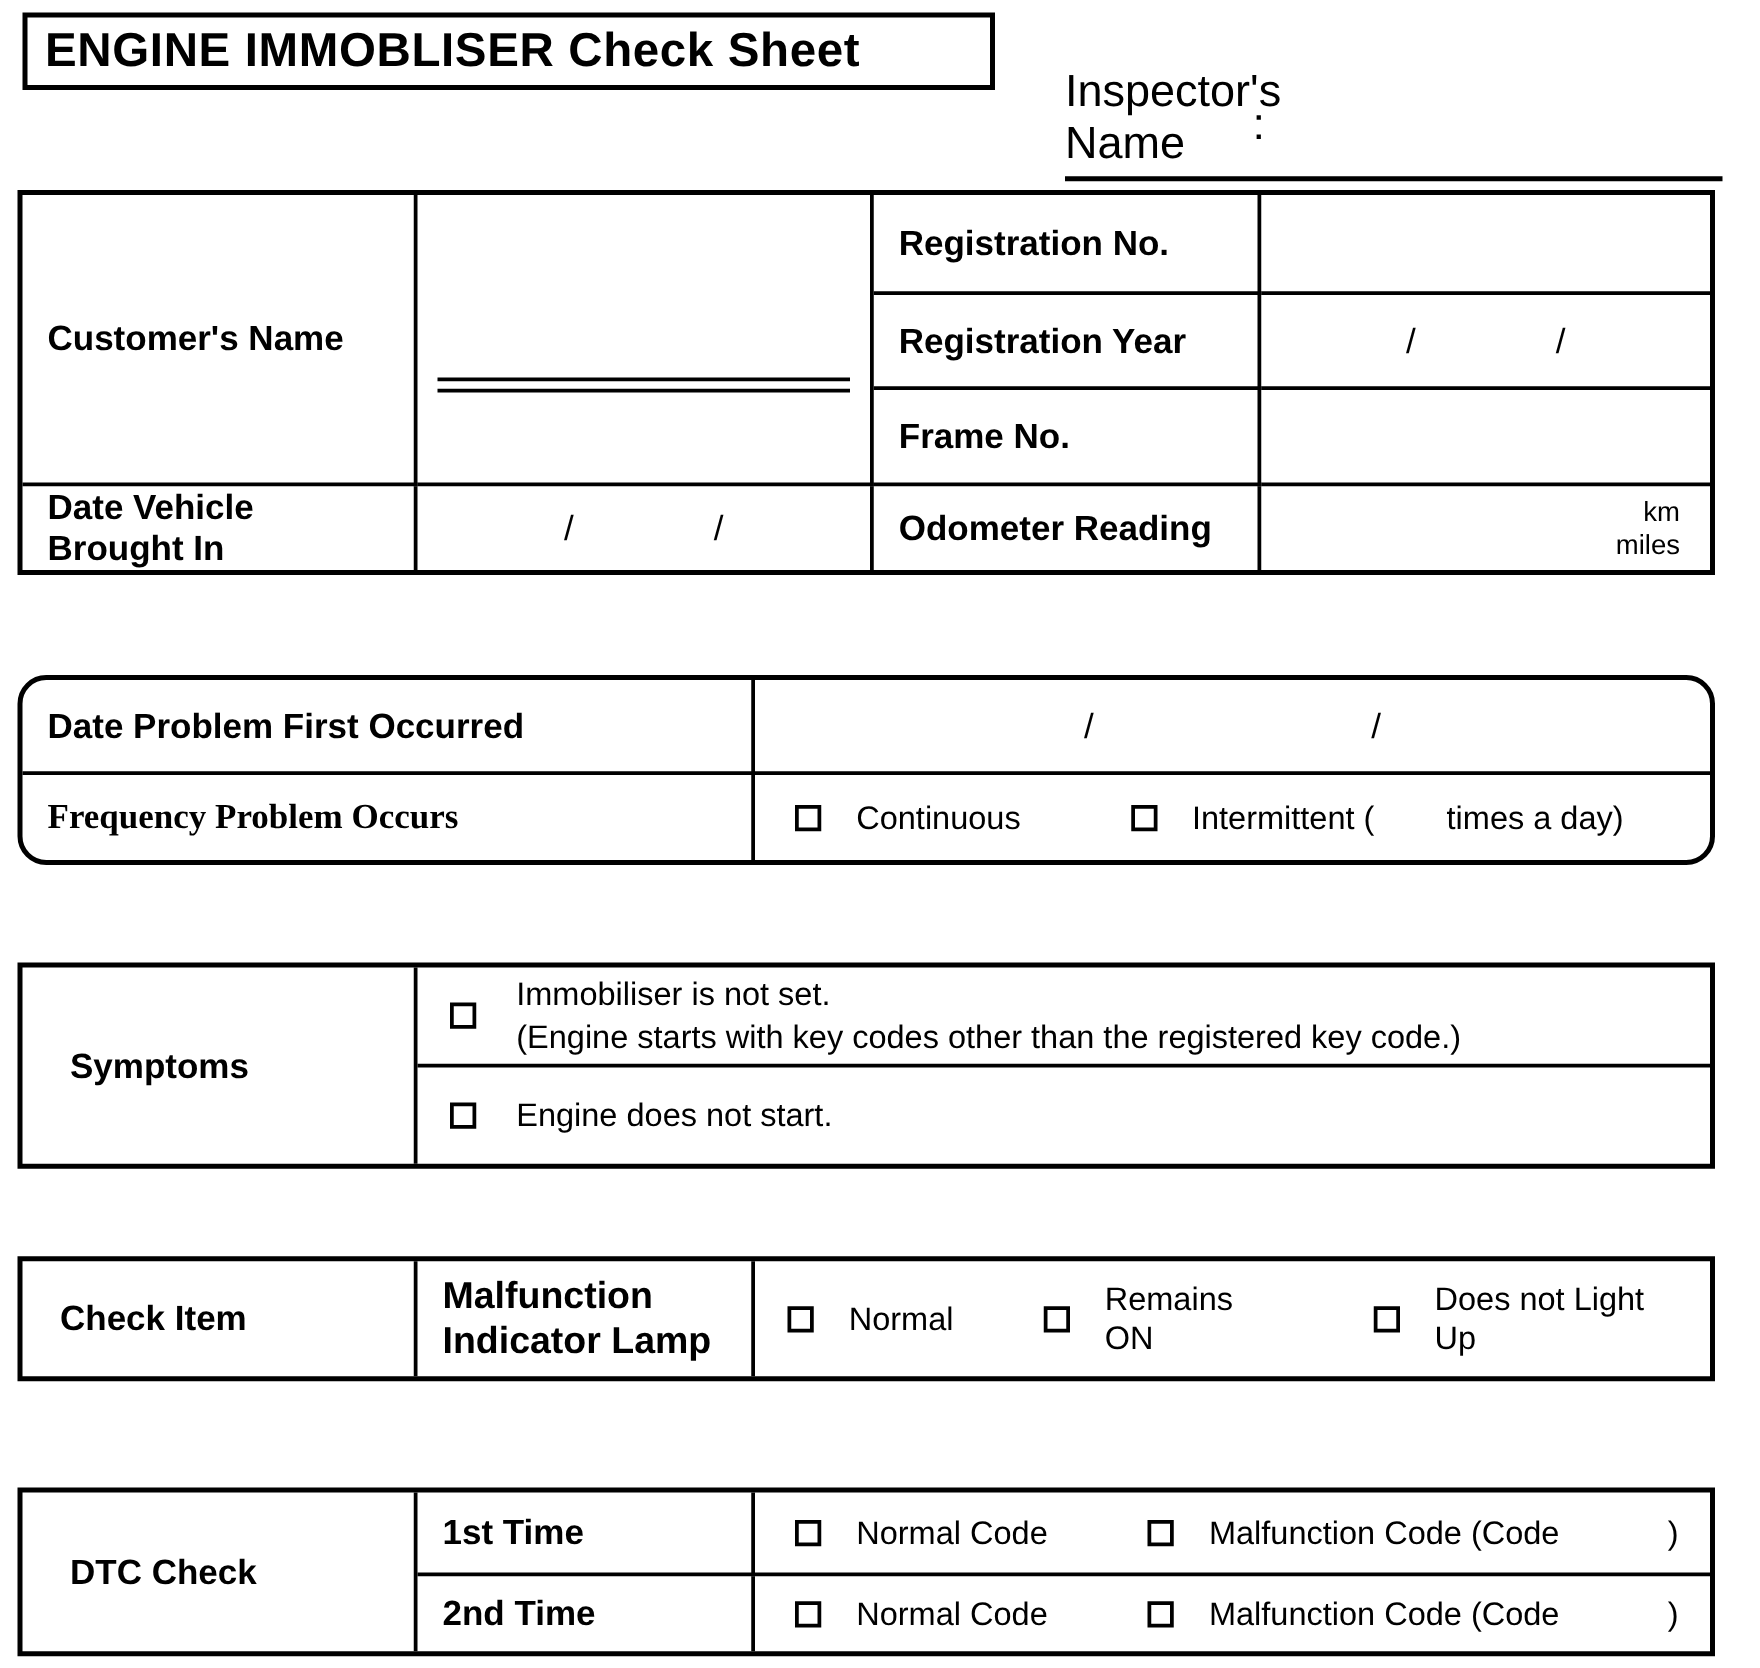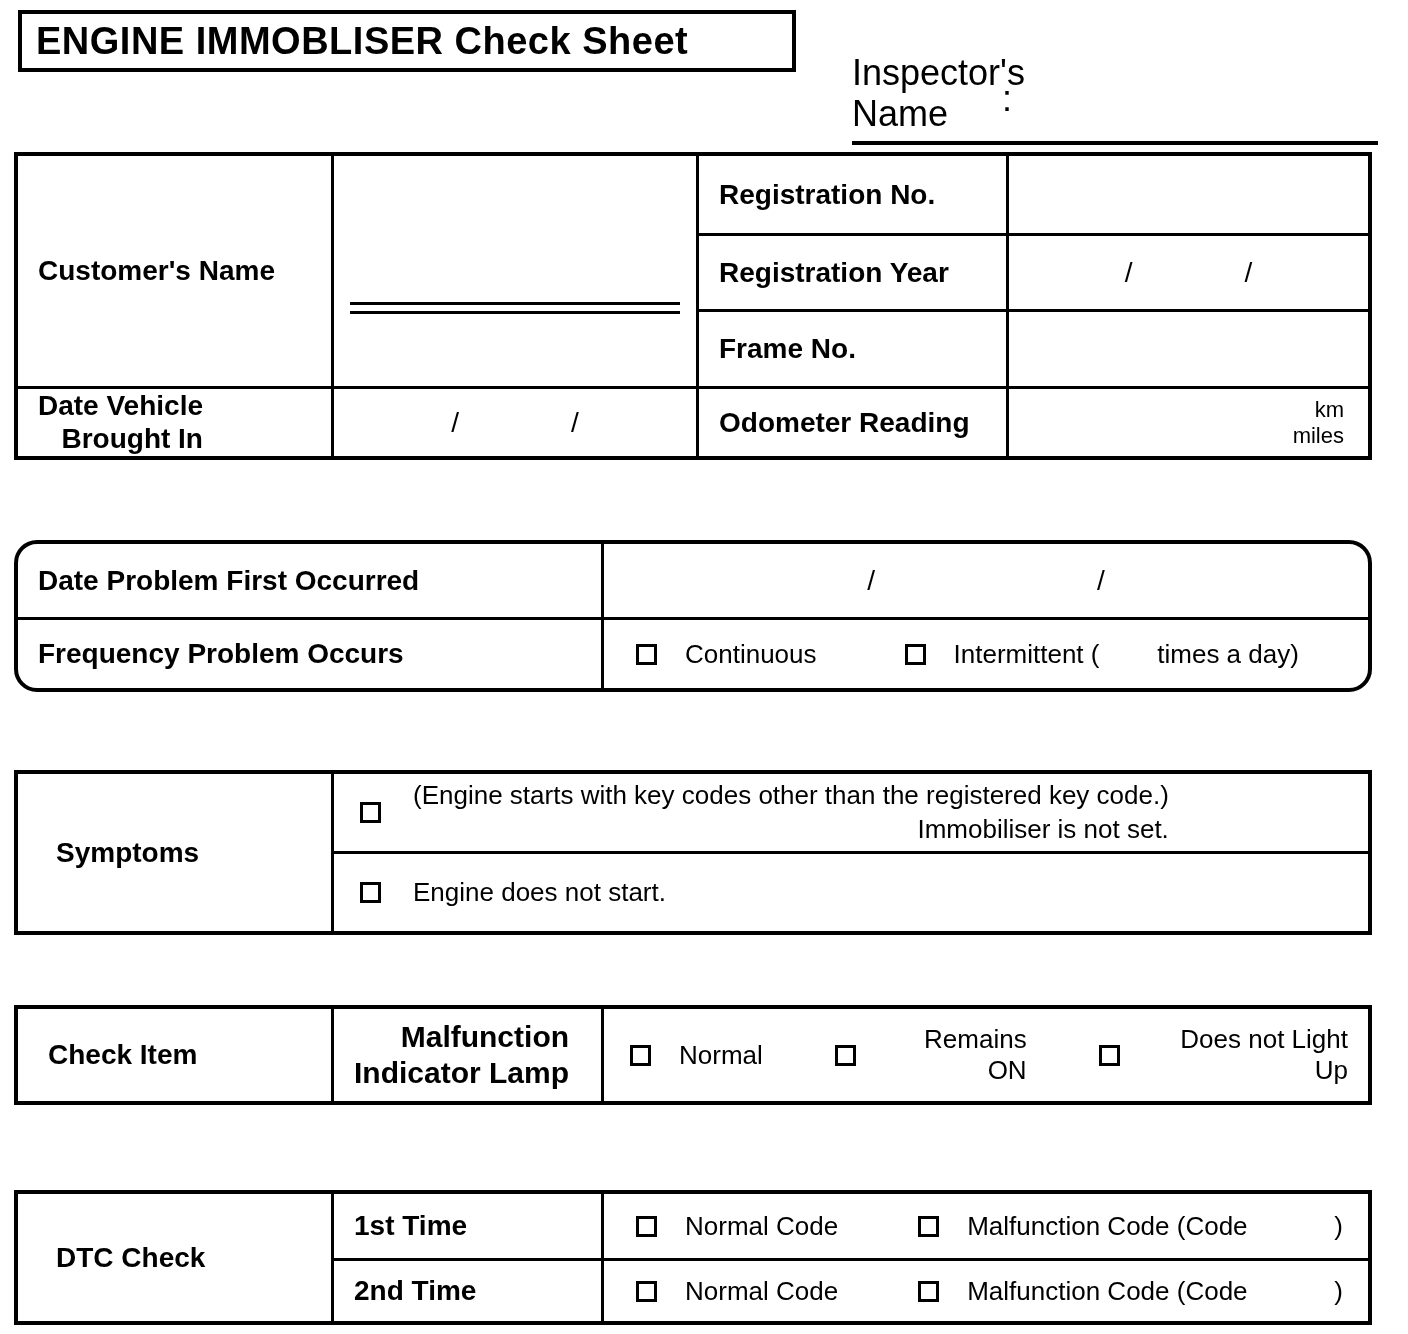--- a/index.html
+++ b/index.html
@@ -21,21 +21,21 @@
     position:absolute;left:852px;top:52px;width:526px;
     border-bottom:4px solid #000;padding-bottom:6px;font-size:36px;line-height:1.15;
   }
   .inspector .colon{position:absolute;left:150px;top:26px;}
 
   .tbl{
     position:absolute;display:grid;border:4px solid #000;box-sizing:border-box;background:#fff;
   }
   .cell{
     border-right:3px solid #000;border-bottom:3px solid #000;box-sizing:border-box;
-    display:flex;align-items:center;padding:0 20px;font-size:28px;position:relative;text-align:right;
+    display:flex;align-items:center;padding:0 20px;font-size:28px;position:relative;
   }
   .cell.no-r{border-right:none;}
   .cell.no-b{border-bottom:none;}
 
   .cb{
     width:15px;height:15px;border:3px solid #000;display:inline-block;flex:none;
   }
   .opt{display:flex;align-items:center;gap:28px;font-size:26px;font-weight:normal;}
 
   
@@ -123,21 +123,21 @@
 </div>
 
 <div class="tbl" id="tbl-problem">
   <div class="cell bold" style="grid-area:1/1/2/2;">
     <span>Date Problem First Occurred</span>
   </div>
   <div class="cell no-r slashes" style="grid-area:1/2/2/3;gap:222px;">
     <span>/</span>
     <span>/</span>
   </div>
-  <div class="cell bold no-b" style="grid-area:2/1/3/2;">
+  <div class="cell bold no-b" style="grid-area:2/1/3/2;font-family:Liberation Serif, serif;">
     <span>Frequency Problem Occurs</span>
   </div>
   <div class="cell no-r no-b" style="grid-area:2/2/3/3;padding-left:32px;gap:88px;">
     <span class="opt">
       <span class="cb"></span>
       <span>Continuous</span>
     </span>
     <span class="opt">
       <span class="cb"></span>
       <span class="pre">Intermittent (        times a day)</span>
@@ -145,22 +145,22 @@
   </div>
 </div>
 
 <div class="tbl" id="tbl-symptoms">
   <div class="cell bold no-b" style="grid-area:1/1/3/2;padding-left:38px;">
     <span>Symptoms</span>
   </div>
   <div class="cell no-r" style="grid-area:1/2/2/3;padding-left:26px;gap:32px;">
     <span class="cb"></span>
     <span class="sym-text">
+      <span style="display:block;">Immobiliser is not set.</span>
       <span style="display:block;">(Engine starts with key codes other than the registered key code.)</span>
-      <span style="display:block;">Immobiliser is not set.</span>
     </span>
   </div>
   <div class="cell no-r no-b" style="grid-area:2/2/3/3;padding-left:26px;gap:32px;">
     <span class="cb"></span>
     <span class="sym-text">Engine does not start.</span>
   </div>
 </div>
 
 <div class="tbl" id="tbl-check">
   <div class="cell bold no-b" style="padding-left:30px;">

